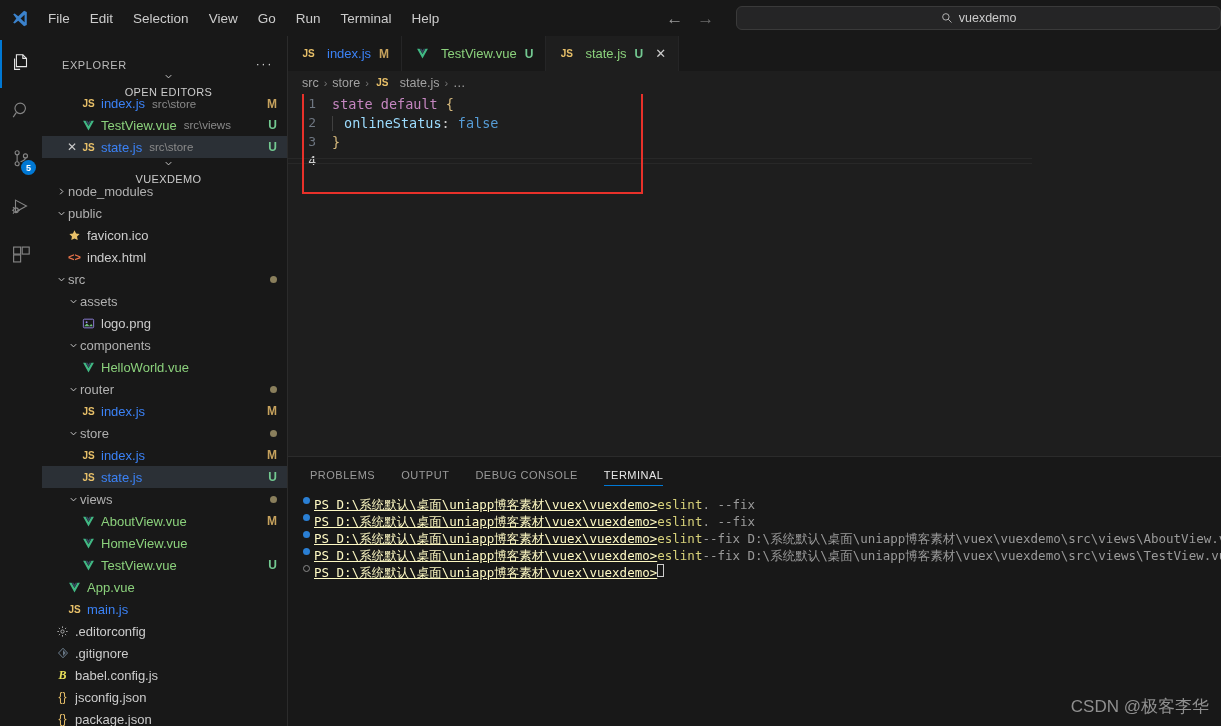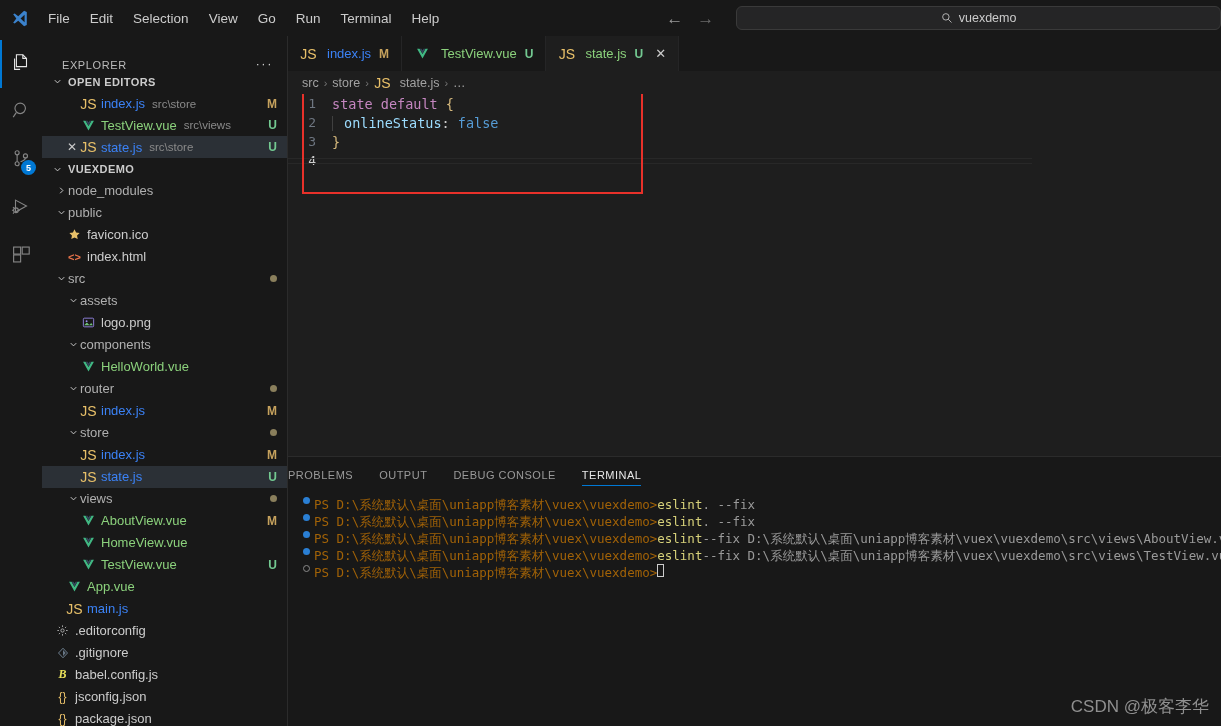--- a/index.html
+++ b/index.html
@@ -66,39 +66,39 @@
     border-right:1px solid #2b2b2b; overflow:hidden;
   }
   .sb-header {
     height:35px; display:flex; align-items:flex-end; justify-content:space-between;
     padding:0 14px 0 20px; font-size:11px; letter-spacing:.6px; color:#bbbbbb;
   }
   .sb-dots { color:#cccccc; letter-spacing:1.5px; font-size:13px; cursor:default; }
 
   .section-head {
     height:22px; display:flex; align-items:center; gap:4px; padding-left:8px;
-    font-size:11px; font-weight:bold; letter-spacing:.4px; color:#cccccc; cursor:default;
+    font-size:11px; font-weight:normal; letter-spacing:.4px; color:#cccccc; cursor:default;flex-direction:column;
   }
   .chev { width:14px; display:inline-flex; align-items:center; justify-content:center; color:#cccccc; }
 
   .row {
     height:22px; display:flex; align-items:center; cursor:default;
     font-size:13px; white-space:nowrap; position:relative; padding-right:10px;
   }
   .row.selected { background:#2b3036; }
   .row .label { overflow:hidden; text-overflow:ellipsis; }
   .row .sub { color:#8a8a8a; font-size:11.5px; margin-left:7px; }
   .row .mark { margin-left:auto; font-size:12px; font-weight:bold; }
   .mark.m { color:#c6a25d; }
   .mark.u { color:#73c991; }
   .dot { margin-left:auto; width:7px; height:7px; border-radius:50%; background:#8a7f5c; }
   .ico { width:17px; display:inline-flex; align-items:center; justify-content:center; flex:0 0 17px; margin-right:4px; }
   .closeicon { width:16px; display:inline-flex; align-items:center; justify-content:center; color:#cccccc; font-size:12px; }
 
-  .nm-js { color:#e8c069; font-weight:normal; font-size:14px; font-family:"Liberation Sans",sans-serif; }
+  .nm-js { color:#e8c069; font-weight:bold; font-size:10px; font-family:"Liberation Sans",sans-serif; }
   .fname-js { color:#3b82f6; }
   .fname-vue { color:#8bd17c; }
   .fname-plain { color:#cccccc; }
   .fname-dim { color:#b0b0b0; }
   .tree-scroll { overflow:hidden; flex:1 1 auto; }
   .indent-1 { padding-left:12px; }
   .indent-2 { padding-left:24px; }
   .indent-3 { padding-left:38px; }
   .oe-1 { padding-left:38px; }
   .oe-2 { padding-left:22px; }
@@ -146,38 +146,38 @@
   .brace { color:#d7ba7d; }
   .punc { color:#cccccc; }
   .iguide { display:inline-block; width:1px; height:15px; background:#404040; vertical-align:-3px; margin-right:11px; }
 
   .redbox {
     position:absolute; border:2px solid #e8312a; pointer-events:none; z-index:40;
   }
 
   
   .panel { flex:0 0 270px; background:#181818; display:flex; flex-direction:column; border-top:1px solid #2b2b2b; }
-  .panel-tabs { height:35px; display:flex; align-items:center; gap:26px; flex:0 0 35px; }
+  .panel-tabs { height:35px; display:flex; align-items:center; padding-left:22px; gap:26px; flex:0 0 35px; }
   .ptab {
     font-size:11px; letter-spacing:.5px; color:#9a9a9a; cursor:default;
     height:35px; display:flex; align-items:center; position:relative; text-transform:uppercase;
   }
   .ptab.active { color:#e7e7e7; }
   .ptab.active:after {
     content:""; position:absolute; left:0; right:0; bottom:6px; height:1px; background:#0078d4;
   }
   .term {
     flex:1 1 auto; padding:4px 0 0 10px; overflow:hidden;
     font-family:"DejaVu Sans Mono","Liberation Mono",monospace; font-size:12.5px; line-height:17px;
   }
   .tline { display:flex; align-items:flex-start; white-space:nowrap; height:17px; }
   .bullet { width:16px; flex:0 0 16px; display:flex; align-items:center; justify-content:center; padding-top:1px; }
   .bullet i { width:7px; height:7px; border-radius:50%; background:#2a7fd4; display:block; }
   .bullet.hollow i { background:transparent; border:1.2px solid #8a8a8a; width:7px; height:7px; }
-  .tpath { color:#a16207; }
+  .tpath { color:#fef9c3;text-decoration:underline; }
   .tcmd { color:#d7d17a; }
   .targ { color:#9a9a9a; }
   .cursor { display:inline-block; width:7px; height:13px; border:1px solid #cccccc; vertical-align:-2px; }
 
   .watermark {
     position:absolute; right:12px; bottom:8px; color:#8f8f8f; font-size:17px;
     z-index:50; pointer-events:none;
   }
 </style>
 </head>

